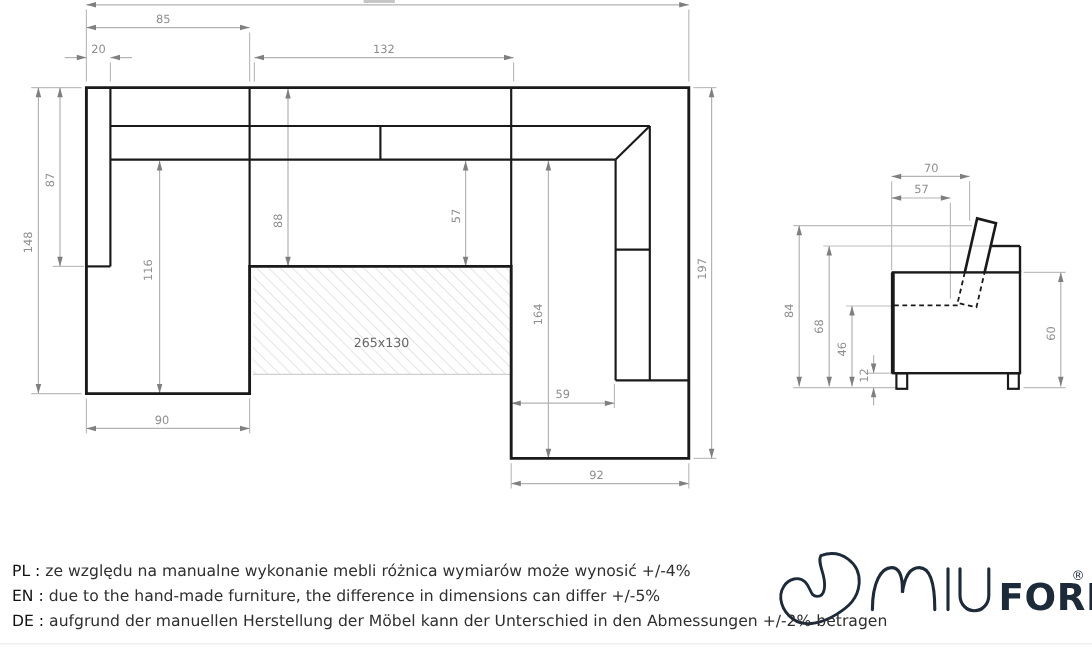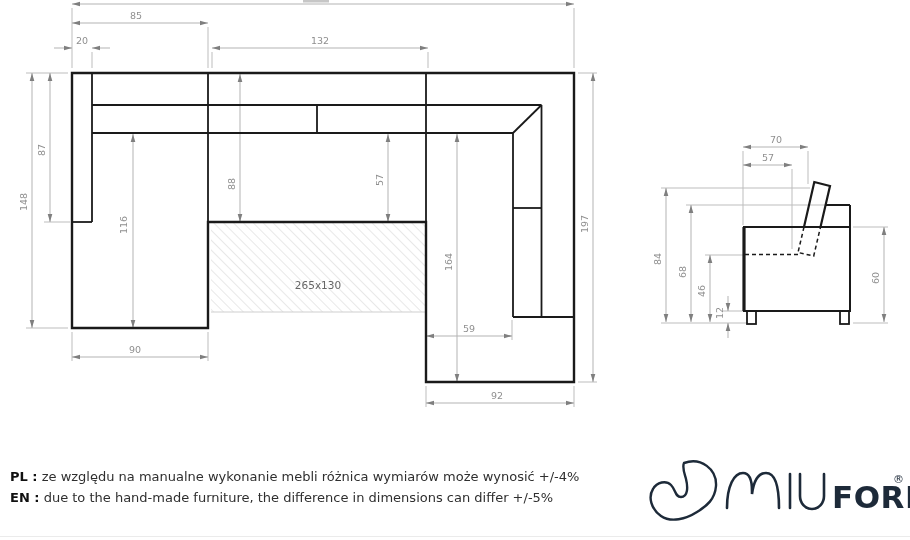--- a/index.html
+++ b/index.html
@@ -5,21 +5,21 @@
   html,body{margin:0;padding:0;background:#ffffff;}
   .stage{position:relative;width:910px;height:540px;background:#ffffff;overflow:hidden;
          font-family:"DejaVu Sans","Liberation Sans",sans-serif;}
   svg{position:absolute;left:0;top:0;}
   .dimline{stroke:#b3b3b3;stroke-width:1;fill:none;}
   .extline{stroke:#bdbdbd;stroke-width:1;fill:none;}
   .dimtxt{font-size:9.5px;fill:#8f8f8f;font-family:"DejaVu Sans","Liberation Sans",sans-serif;}
   .bedtxt{font-size:10.5px;fill:#666666;}
   .blk{stroke:#1a1a1a;fill:none;}
   .notes{position:absolute;left:10px;top:467px;font-size:13px;color:#2f2f2f;line-height:20.8px;}
-  .notes .lang{font-weight:bold;color:#111111;}
+  .notes .lang{font-weight:normal;color:#111111;}
   .logo-form{font-family:"DejaVu Sans","Liberation Sans",sans-serif;font-weight:bold;}
 </style>
 </head>
 <body>
 
 <div class="stage">
 
 <svg width="910" height="540" viewBox="0 0 910 540">
   <defs>
     <marker id="ar" markerWidth="10" markerHeight="8" refX="8.5" refY="3" orient="auto-start-reverse" markerUnits="userSpaceOnUse">
@@ -166,15 +166,16 @@
     <text class="logo-form" x="832" y="508" font-size="31" letter-spacing="0.5" fill="#1d2a39">FORM</text>
     <text x="893" y="483" font-size="11" fill="#1d2a39">®</text>
   </g>
 
   <line x1="0" y1="536.5" x2="910" y2="536.5" stroke="#ebebeb" stroke-width="1"></line>
 </svg>
 
 <div class="notes">
   <div><span class="lang">PL :</span> <span>ze względu na manualne wykonanie mebli różnica wymiarów może wynosić +/-4%</span></div>
   <div><span class="lang">EN :</span> <span>due to the hand-made furniture, the difference in dimensions can differ +/-5%</span></div>
+  <div><span class="lang">DE :</span> <span>aufgrund der manuellen Herstellung der Möbel kann der Unterschied in den Abmessungen +/-2% betragen</span></div>
 </div>
 
 </div>
 
 </body></html>

